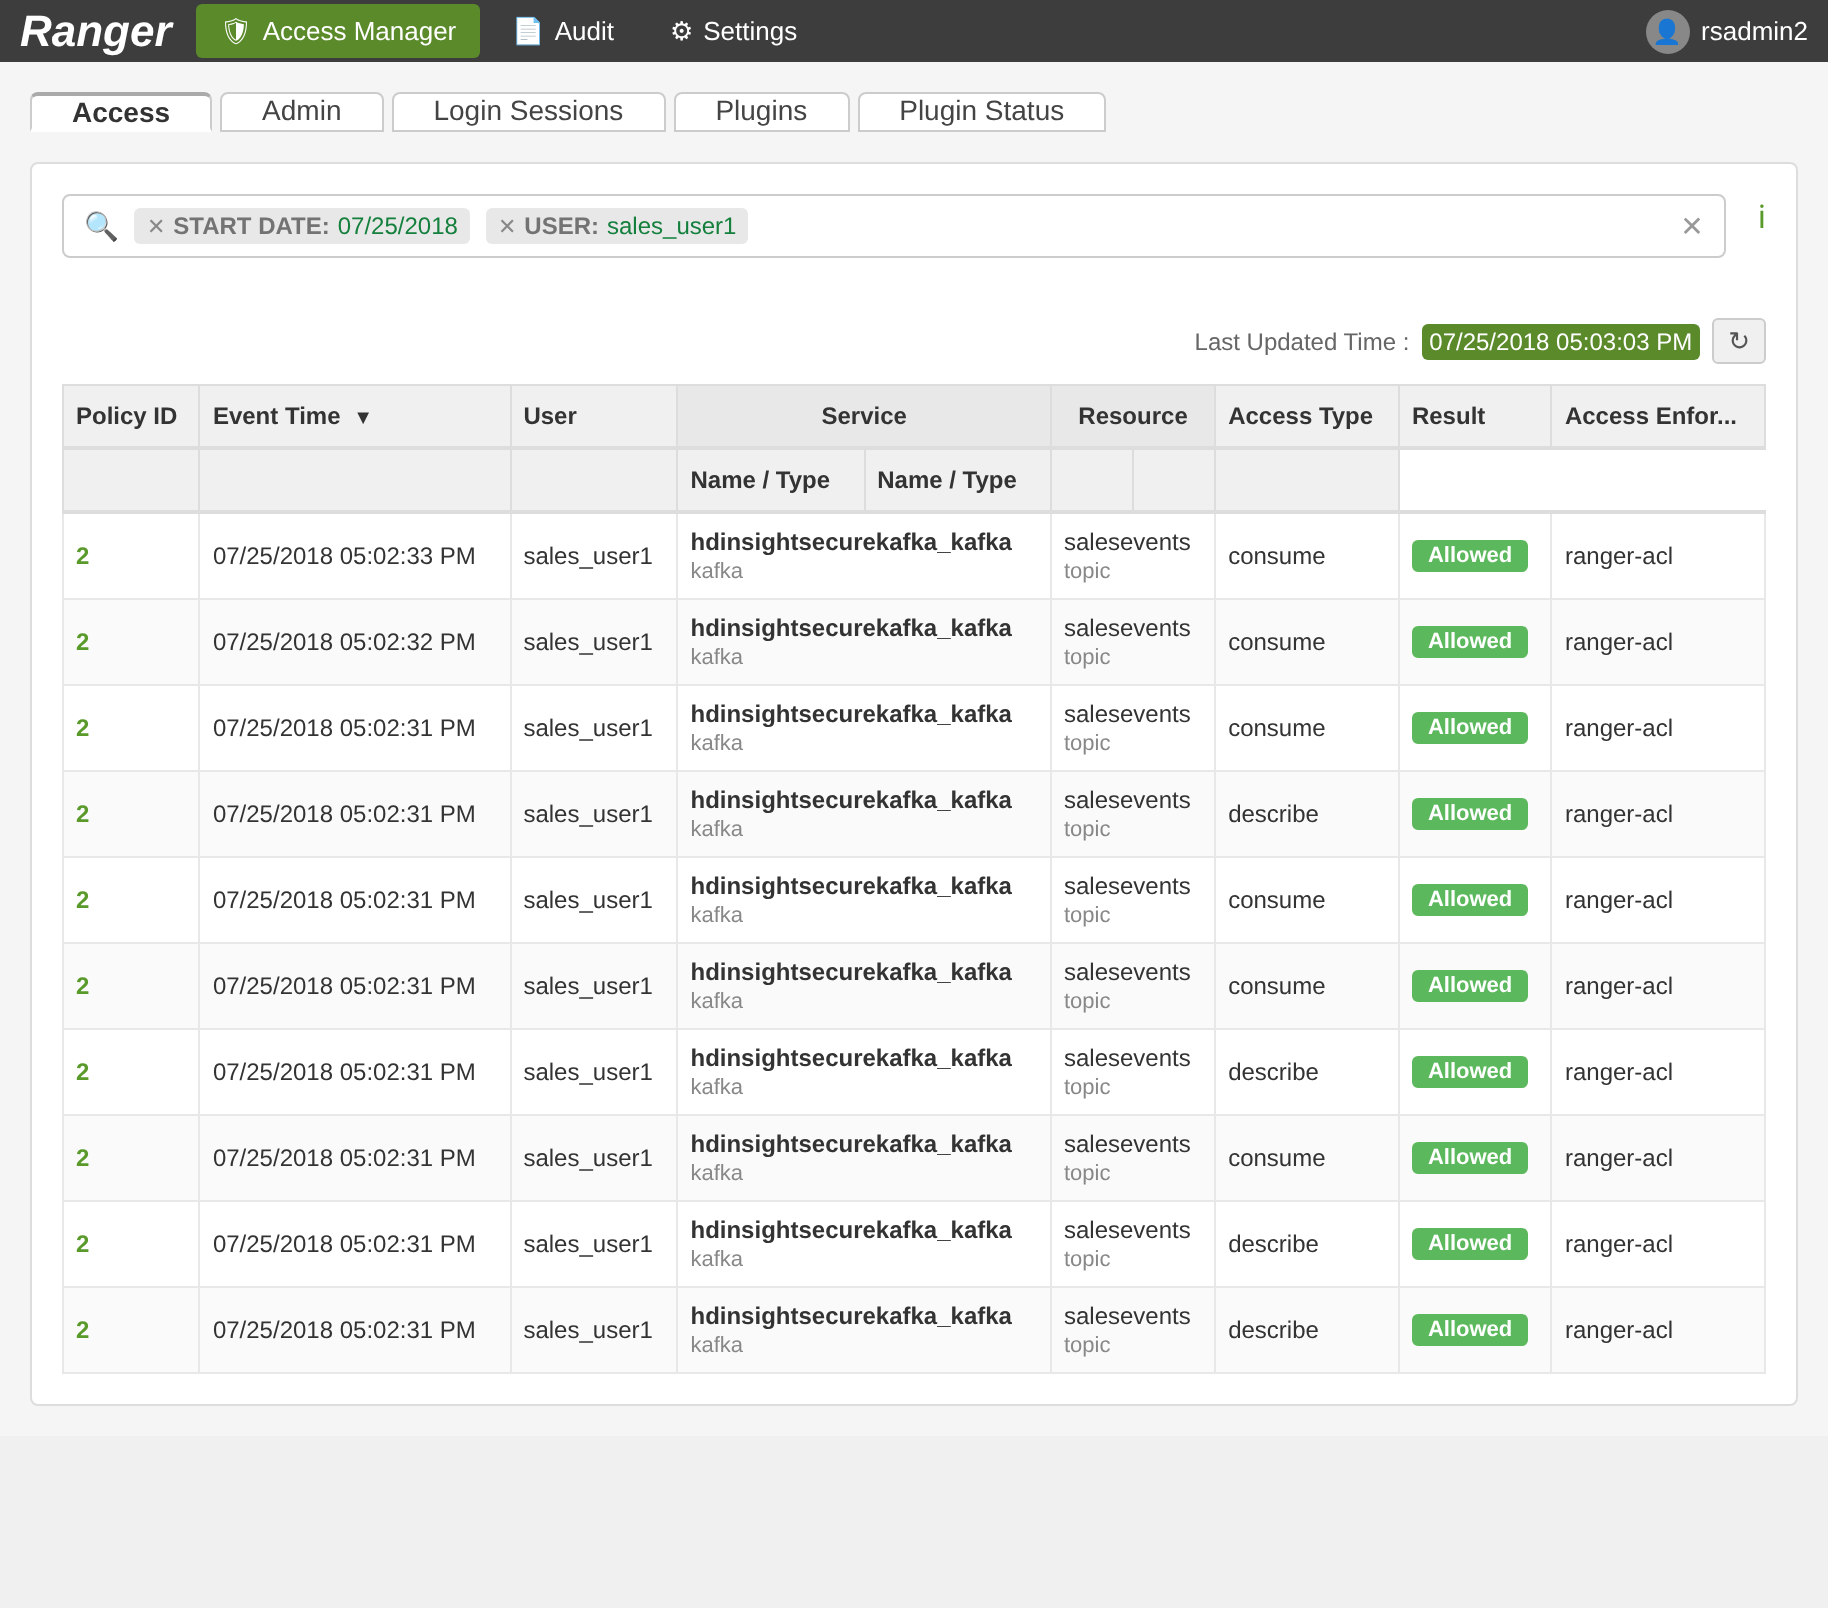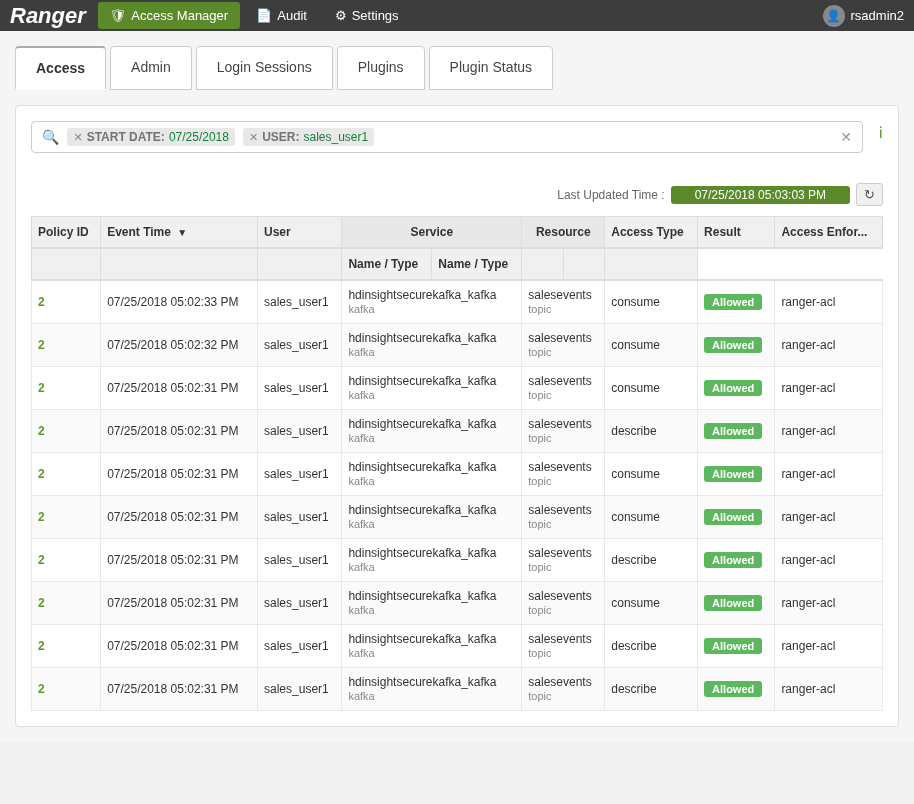--- a/index.html
+++ b/index.html
@@ -64,21 +64,21 @@
       padding: 15px;
     }
 
     
     .tabs {
       display: flex;
       gap: 4px;
       margin-bottom: 15px;
     }
     .tab {
-      padding: 12px 20px;
+      padding: 0 20px;
       border: 1px solid #ccc;
       background: white;
       border-radius: 4px 4px 0 0;
       cursor: pointer;
       font-size: 14px;
       color: #444;
     }
     .tab.active {
       background: white;
       border-bottom: 2px solid white;
@@ -148,21 +148,21 @@
       align-items: center;
       justify-content: flex-end;
       margin-bottom: 10px;
       font-size: 12px;
       color: #666;
       gap: 6px;
     }
     .last-updated-time {
       background: #5a8a2a;
       color: white;
-      padding: 2px 24px;
+      padding: 2px 4px;
       border-radius: 3px;
       font-size: 12px;
     }
     .refresh-btn {
       background: #f0f0f0;
       border: 1px solid #ccc;
       border-radius: 3px;
       padding: 3px 7px;
       cursor: pointer;
       font-size: 13px;
@@ -194,21 +194,21 @@
       color: #333;
       vertical-align: middle;
     }
     tr:nth-child(even) td { background: #fafafa; }
 
     .policy-id-link {
       color: #5a9a2a;
       text-decoration: none;
       font-weight: bold;
     }
-    .service-name { font-weight: 400; }
+    .service-name { font-weight: 700; }
     .service-type { color: #888; font-size: 11px; }
 
     .badge-allowed {
       background: #5cb85c;
       color: white;
       padding: 2px 8px;
       border-radius: 3px;
       font-size: 11px;
       font-weight: bold;
       display: inline-block;

